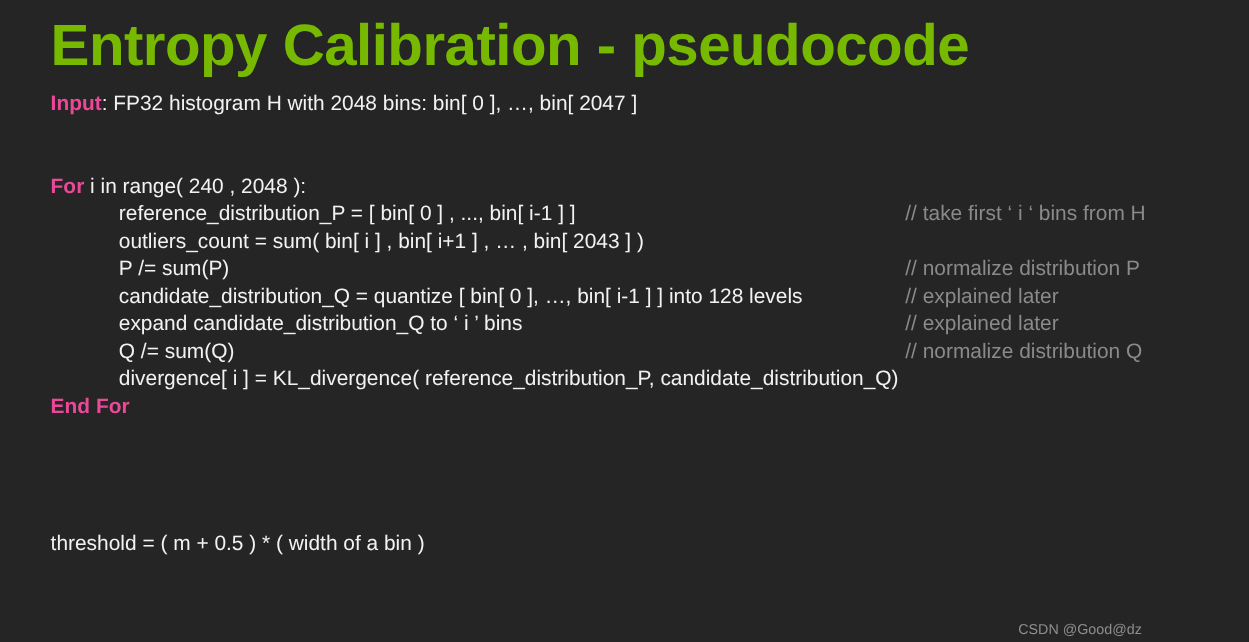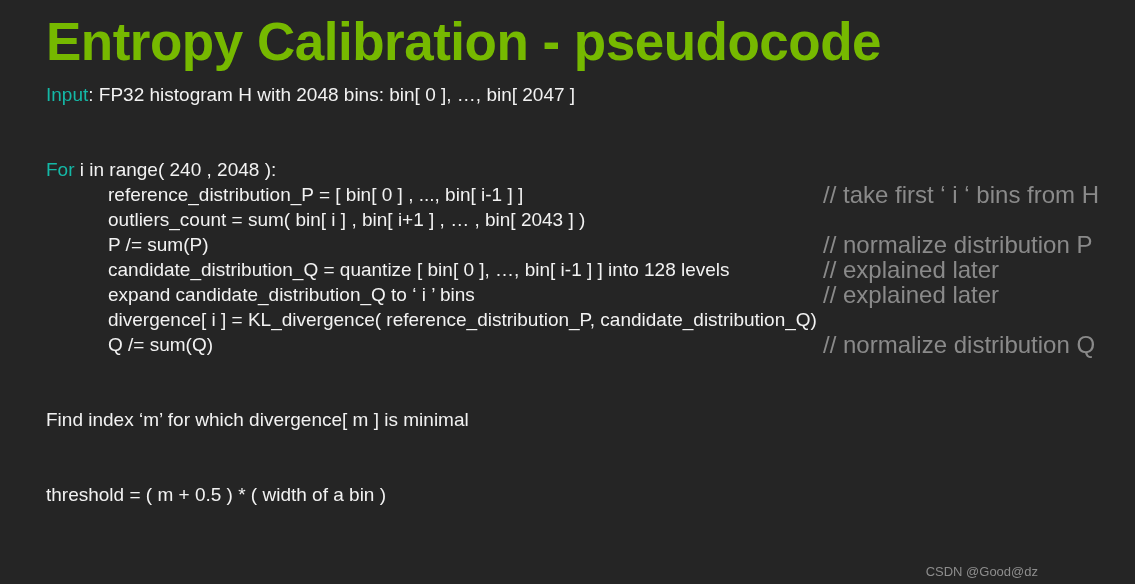--- a/index.html
+++ b/index.html
@@ -45,29 +45,29 @@
     color: #f2f2f2;
     white-space: nowrap;
   }
   .code-line.blank {
     height: 25px;
   }
   .indent-1 {
     padding-left: 62px;
   }
   .kw {
-    font-weight: normal;
-    color: #14b8a6;
+    font-weight: bold;
+    color: #ec4899;
   }
   .comment {
     position: absolute;
     left: 777px;
     top: 0;
     color: #8a8a8a;
-    font-size: 24px;
+    font-size: 19px;
     line-height: 25px;
     white-space: nowrap;
   }
   .watermark {
     position: absolute;
     right: 12px;
     bottom: 5px;
     font-size: 13px;
     color: #8d8d8d;
     white-space: nowrap;
@@ -114,36 +114,36 @@
       <span>candidate_distribution_Q = quantize [ bin[ 0 ], …, bin[ i-1 ] ] into 128 levels</span>
       <span class="comment">// explained later</span>
     </div>
 
     <div class="code-line indent-1">
       <span>expand candidate_distribution_Q to ‘ i ’ bins</span>
       <span class="comment">// explained later</span>
     </div>
 
     <div class="code-line indent-1">
+      <span>Q /= sum(Q)</span>
+      <span class="comment">// normalize distribution Q</span>
+    </div>
+
+    <div class="code-line indent-1">
       <span>divergence[ i ] = KL_divergence( reference_distribution_P,  candidate_distribution_Q)</span>
       <span class="comment"></span>
     </div>
 
-    <div class="code-line indent-1">
-      <span>Q /= sum(Q)</span>
-      <span class="comment">// normalize distribution Q</span>
+    <div class="code-line">
+      <span class="kw">End For</span>
     </div>
-
 
     <div class="code-line blank"></div>
     <div class="code-line blank"></div>
 
-    <div class="code-line">
-      <span>Find index ‘m’ for which divergence[ m ] is minimal</span>
-    </div>
 
     <div class="code-line blank"></div>
     <div class="code-line blank"></div>
 
     <div class="code-line">
       <span>threshold = ( m + 0.5 ) * ( width of a bin )</span>
     </div>
 
   </div>
 

